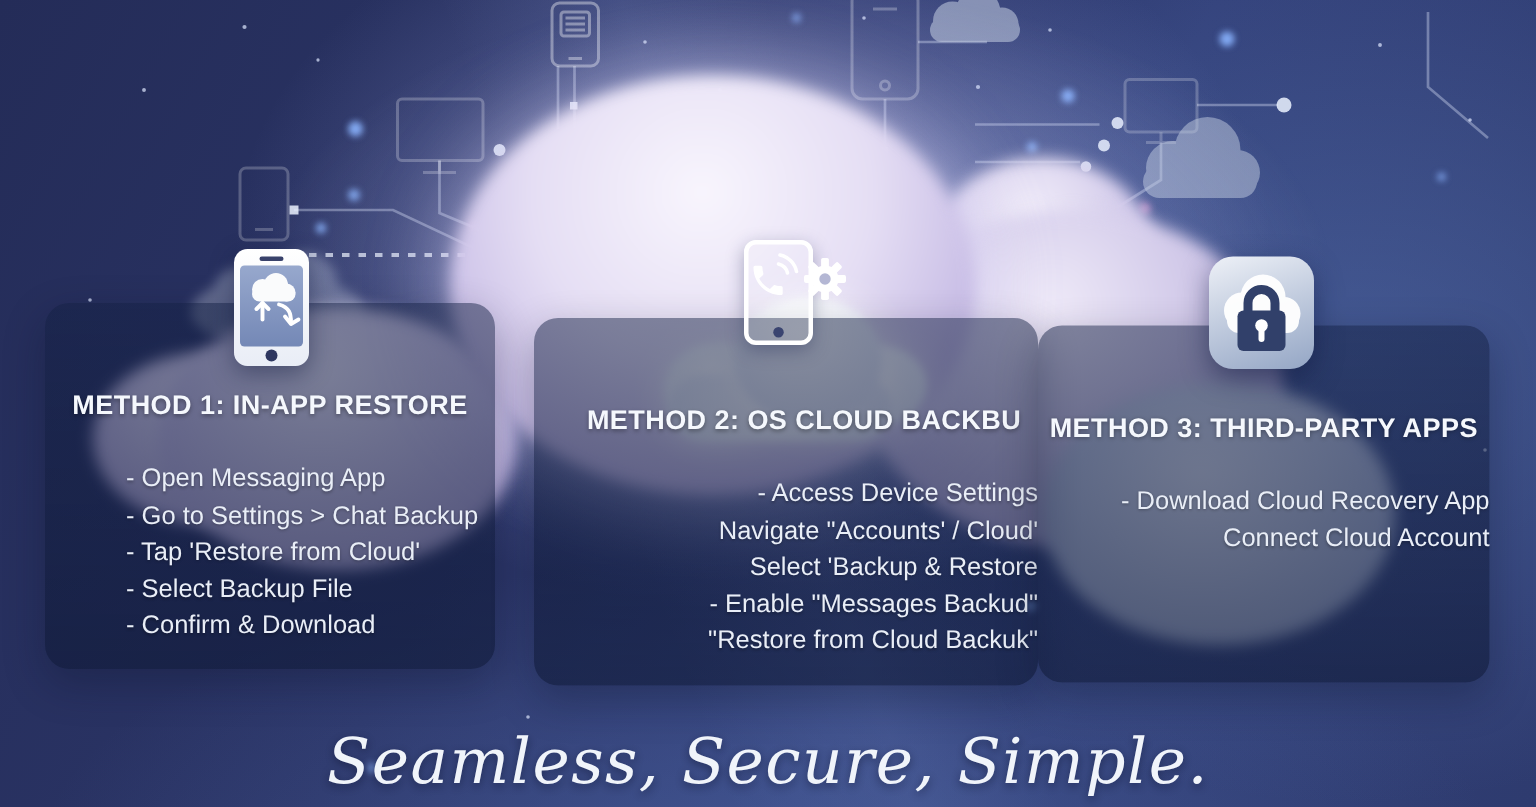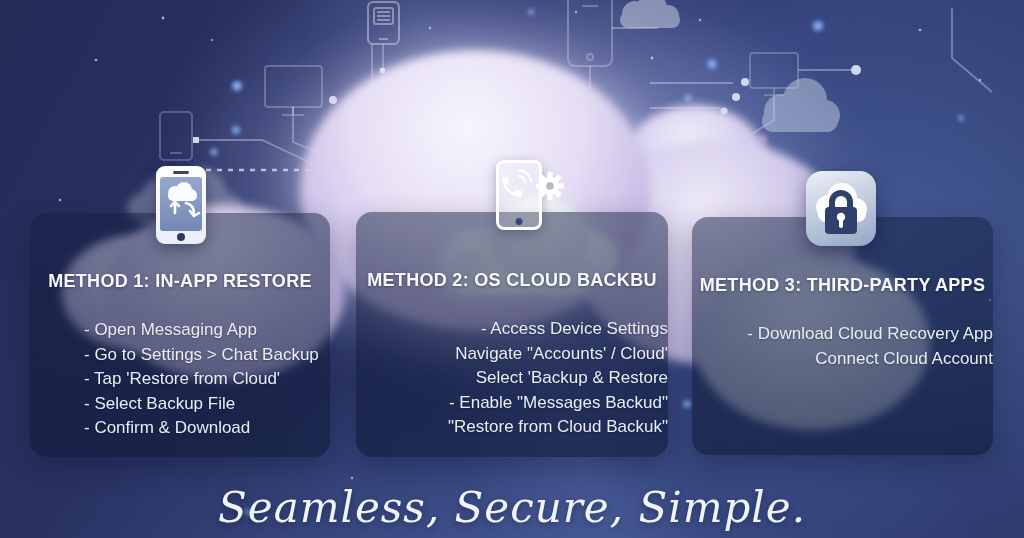--- a/index.html
+++ b/index.html
@@ -52,22 +52,22 @@
     background:rgba(255,255,255,0.14);box-shadow:0 4px 12px rgba(25,35,80,0.35);}
   .phone-mid .home{position:absolute;bottom:2px;left:50%;transform:translateX(-50%);width:7px;height:7px;border-radius:50%;background:#3a4470;}
   .gear-pos{position:absolute;left:534px;top:170px;}
   .lock-badge{position:absolute;left:806px;top:171px;width:70px;height:75px;border-radius:16px;
     background:linear-gradient(160deg,#eef1f7 0%,#c4cee0 45%,#94a6c5 100%);
     box-shadow:0 6px 18px rgba(15,25,65,0.5);}
   
   .card{position:absolute;z-index:5;border-radius:16px;
     background:linear-gradient(180deg,rgba(19,31,66,0.50) 0%,rgba(15,25,55,0.62) 100%);
     box-shadow:0 10px 28px rgba(10,16,40,0.30);}
-  .card-1{left:30px;top:213px;width:300px;height:244px;}
-  .card-2{left:356px;top:212px;width:312px;height:245px;}
+  .card-1{left:30px;top:202px;width:300px;height:244px;}
+  .card-2{left:356px;top:212px;width:312px;height:245px;padding-left:24px;}
   .card-3{left:692px;top:217px;width:301px;height:238px;}
   .card-title{margin-top:58px;text-align:center;font-size:18px;font-weight:bold;letter-spacing:.3px;
     color:#f5f8fd;text-shadow:0 1px 3px rgba(0,0,0,.35);}
   .steps{list-style:none;margin:26px 0 0 0;padding:0;font-size:17px;line-height:24.5px;
     color:#e9eef7;text-shadow:0 1px 2px rgba(0,0,0,.3);}
   .card-1 .steps{text-align:left;padding-left:54px;}
   .card-2 .steps,.card-3 .steps{text-align:right;}
   
   .tagline{position:absolute;z-index:7;left:0;right:0;top:483px;text-align:center;
     font-family:"DejaVu Serif",serif;font-style:italic;font-size:42px;letter-spacing:1px;

